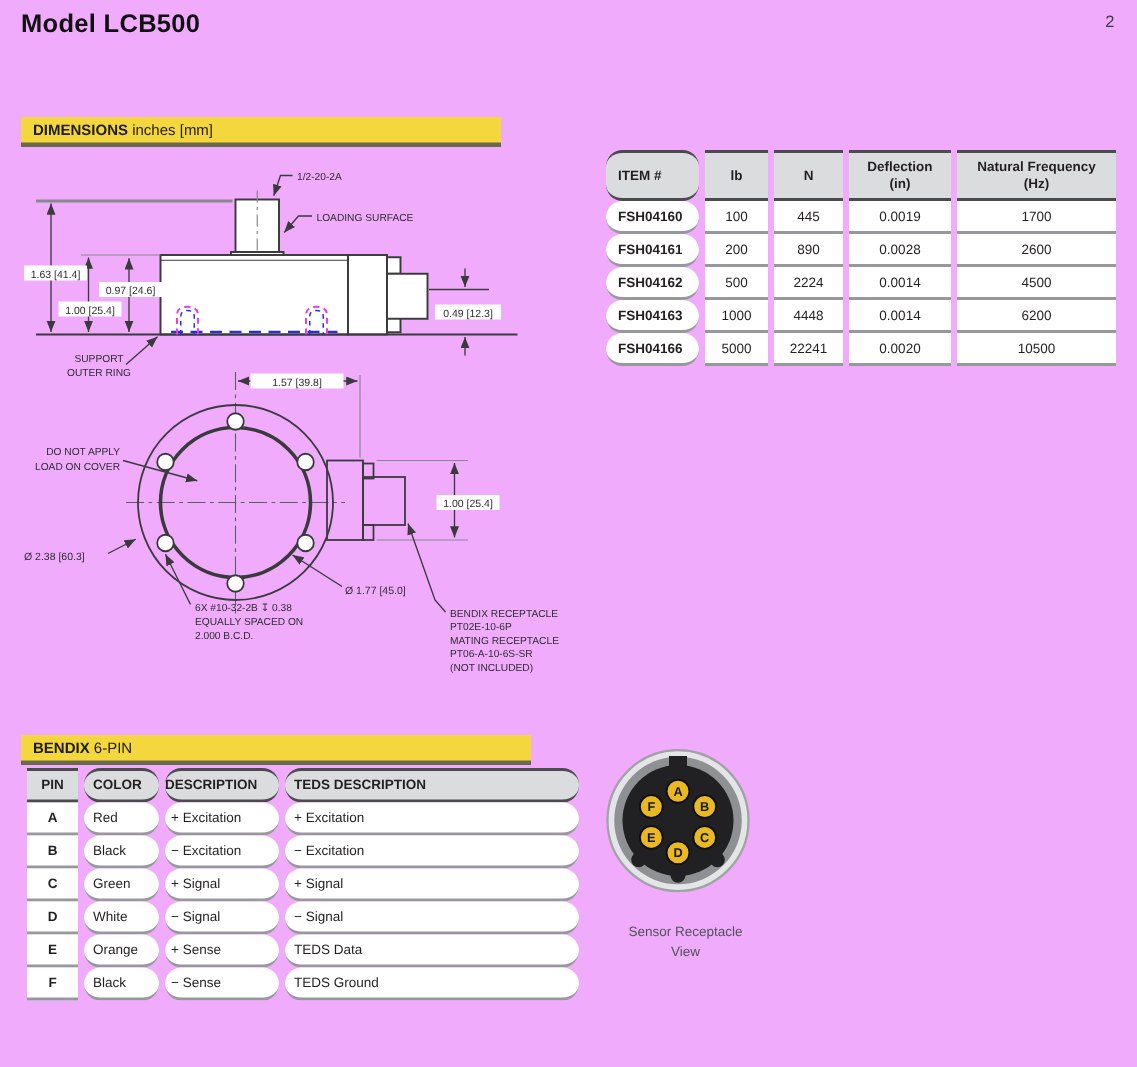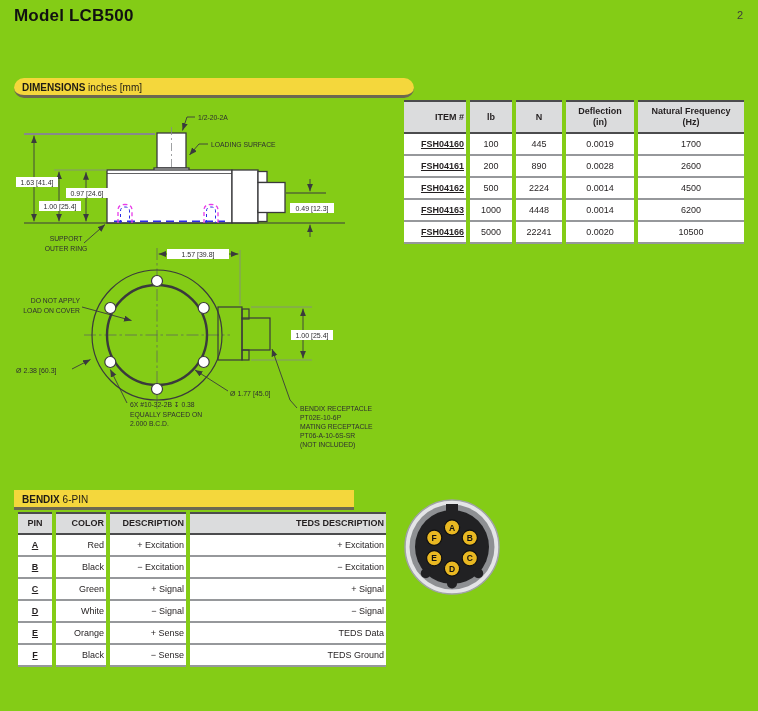--- a/index.html
+++ b/index.html
@@ -1,37 +1,37 @@
 <!DOCTYPE html>
 <html><head>
 <meta charset="utf-8">
 <style>
   html,body{margin:0;padding:0;background:#fff;}
-  .page{position:relative;width:758px;height:711px;background:#84cc16;
+  .page{position:relative;width:758px;height:711px;background:#f0abfc;
         font-family:"Liberation Sans",sans-serif;color:#231f20;overflow:hidden;}
   .page-title{position:absolute;left:14px;top:6px;font-size:17px;font-weight:bold;
               letter-spacing:.2px;color:#111;}
   .page-num{position:absolute;right:15px;top:9px;font-size:11px;color:#3c3c3c;}
 
   .bar{position:absolute;height:20px;background:#F4D73C;border-bottom:3px solid #6B6850;
        font-size:10px;line-height:20px;padding-left:8px;box-sizing:border-box;color:#1e1b15;}
   .bar .bold{font-weight:bold;}
   .bar .rest{font-weight:normal;}
-  #bar-dimensions{left:14px;top:78px;width:400px;border-radius:10px;}
+  #bar-dimensions{left:14px;top:78px;width:320px;}
   #bar-capacities{left:400px;top:78px;width:348px;}
   #bar-bendix{left:14px;top:490px;width:340px;}
 
   table.tbl{border-collapse:separate;border-spacing:4px 0;table-layout:fixed;
             font-size:9px;color:#231f20;}
   table.tbl th{background:#DBDCDD;border-top:2px solid #4B4B4D;border-bottom:2px solid #4B4B4D;
                font-weight:bold;padding:4px 2px;text-align:center;vertical-align:middle;line-height:11px;}
   table.tbl td{border-bottom:2px solid #96989B;padding:5px 2px;text-align:center;
                vertical-align:middle;line-height:10px;background:#fff;}
-  table.tbl .al{text-align:right;padding-left:8px;}
-  table.tbl .bold{font-weight:bold;text-decoration:underline;}
+  table.tbl .al{text-align:left;padding-left:8px;border-radius:11px;}
+  table.tbl .bold{font-weight:bold;}
   .pre{white-space:pre-line;}
   #capacities-table{position:absolute;left:400px;top:100px;width:348px;}
   #bendix-table{position:absolute;left:14px;top:512px;width:376px;}
 
   #dimensions-drawing{position:absolute;left:14px;top:100px;}
   .dwg-label{font-size:6.8px;fill:#2e2e30;stroke:none;font-family:"Liberation Sans",sans-serif;}
   .dwg-dim{font-size:7px;fill:#2e2e30;stroke:none;font-family:"Liberation Sans",sans-serif;}
   .whitebg{fill:#ffffff;stroke:none;}
 
   #connector-figure{position:absolute;left:392px;top:494px;width:130px;}
@@ -298,14 +298,18 @@
     </g>
     <g text-anchor="middle">
       <text class="pin-letter" x="60" y="36.5">A</text>
       <text class="pin-letter" x="77.8" y="46.7">B</text>
       <text class="pin-letter" x="77.8" y="67.3">C</text>
       <text class="pin-letter" x="60" y="77.5">D</text>
       <text class="pin-letter" x="42.2" y="67.3">E</text>
       <text class="pin-letter" x="42.2" y="46.7">F</text>
     </g>
   </svg>
+  <div id="connector-caption">
+    <div>Sensor Receptacle</div>
+    <div>View</div>
+  </div>
 
 </div>
 
 </body></html>

